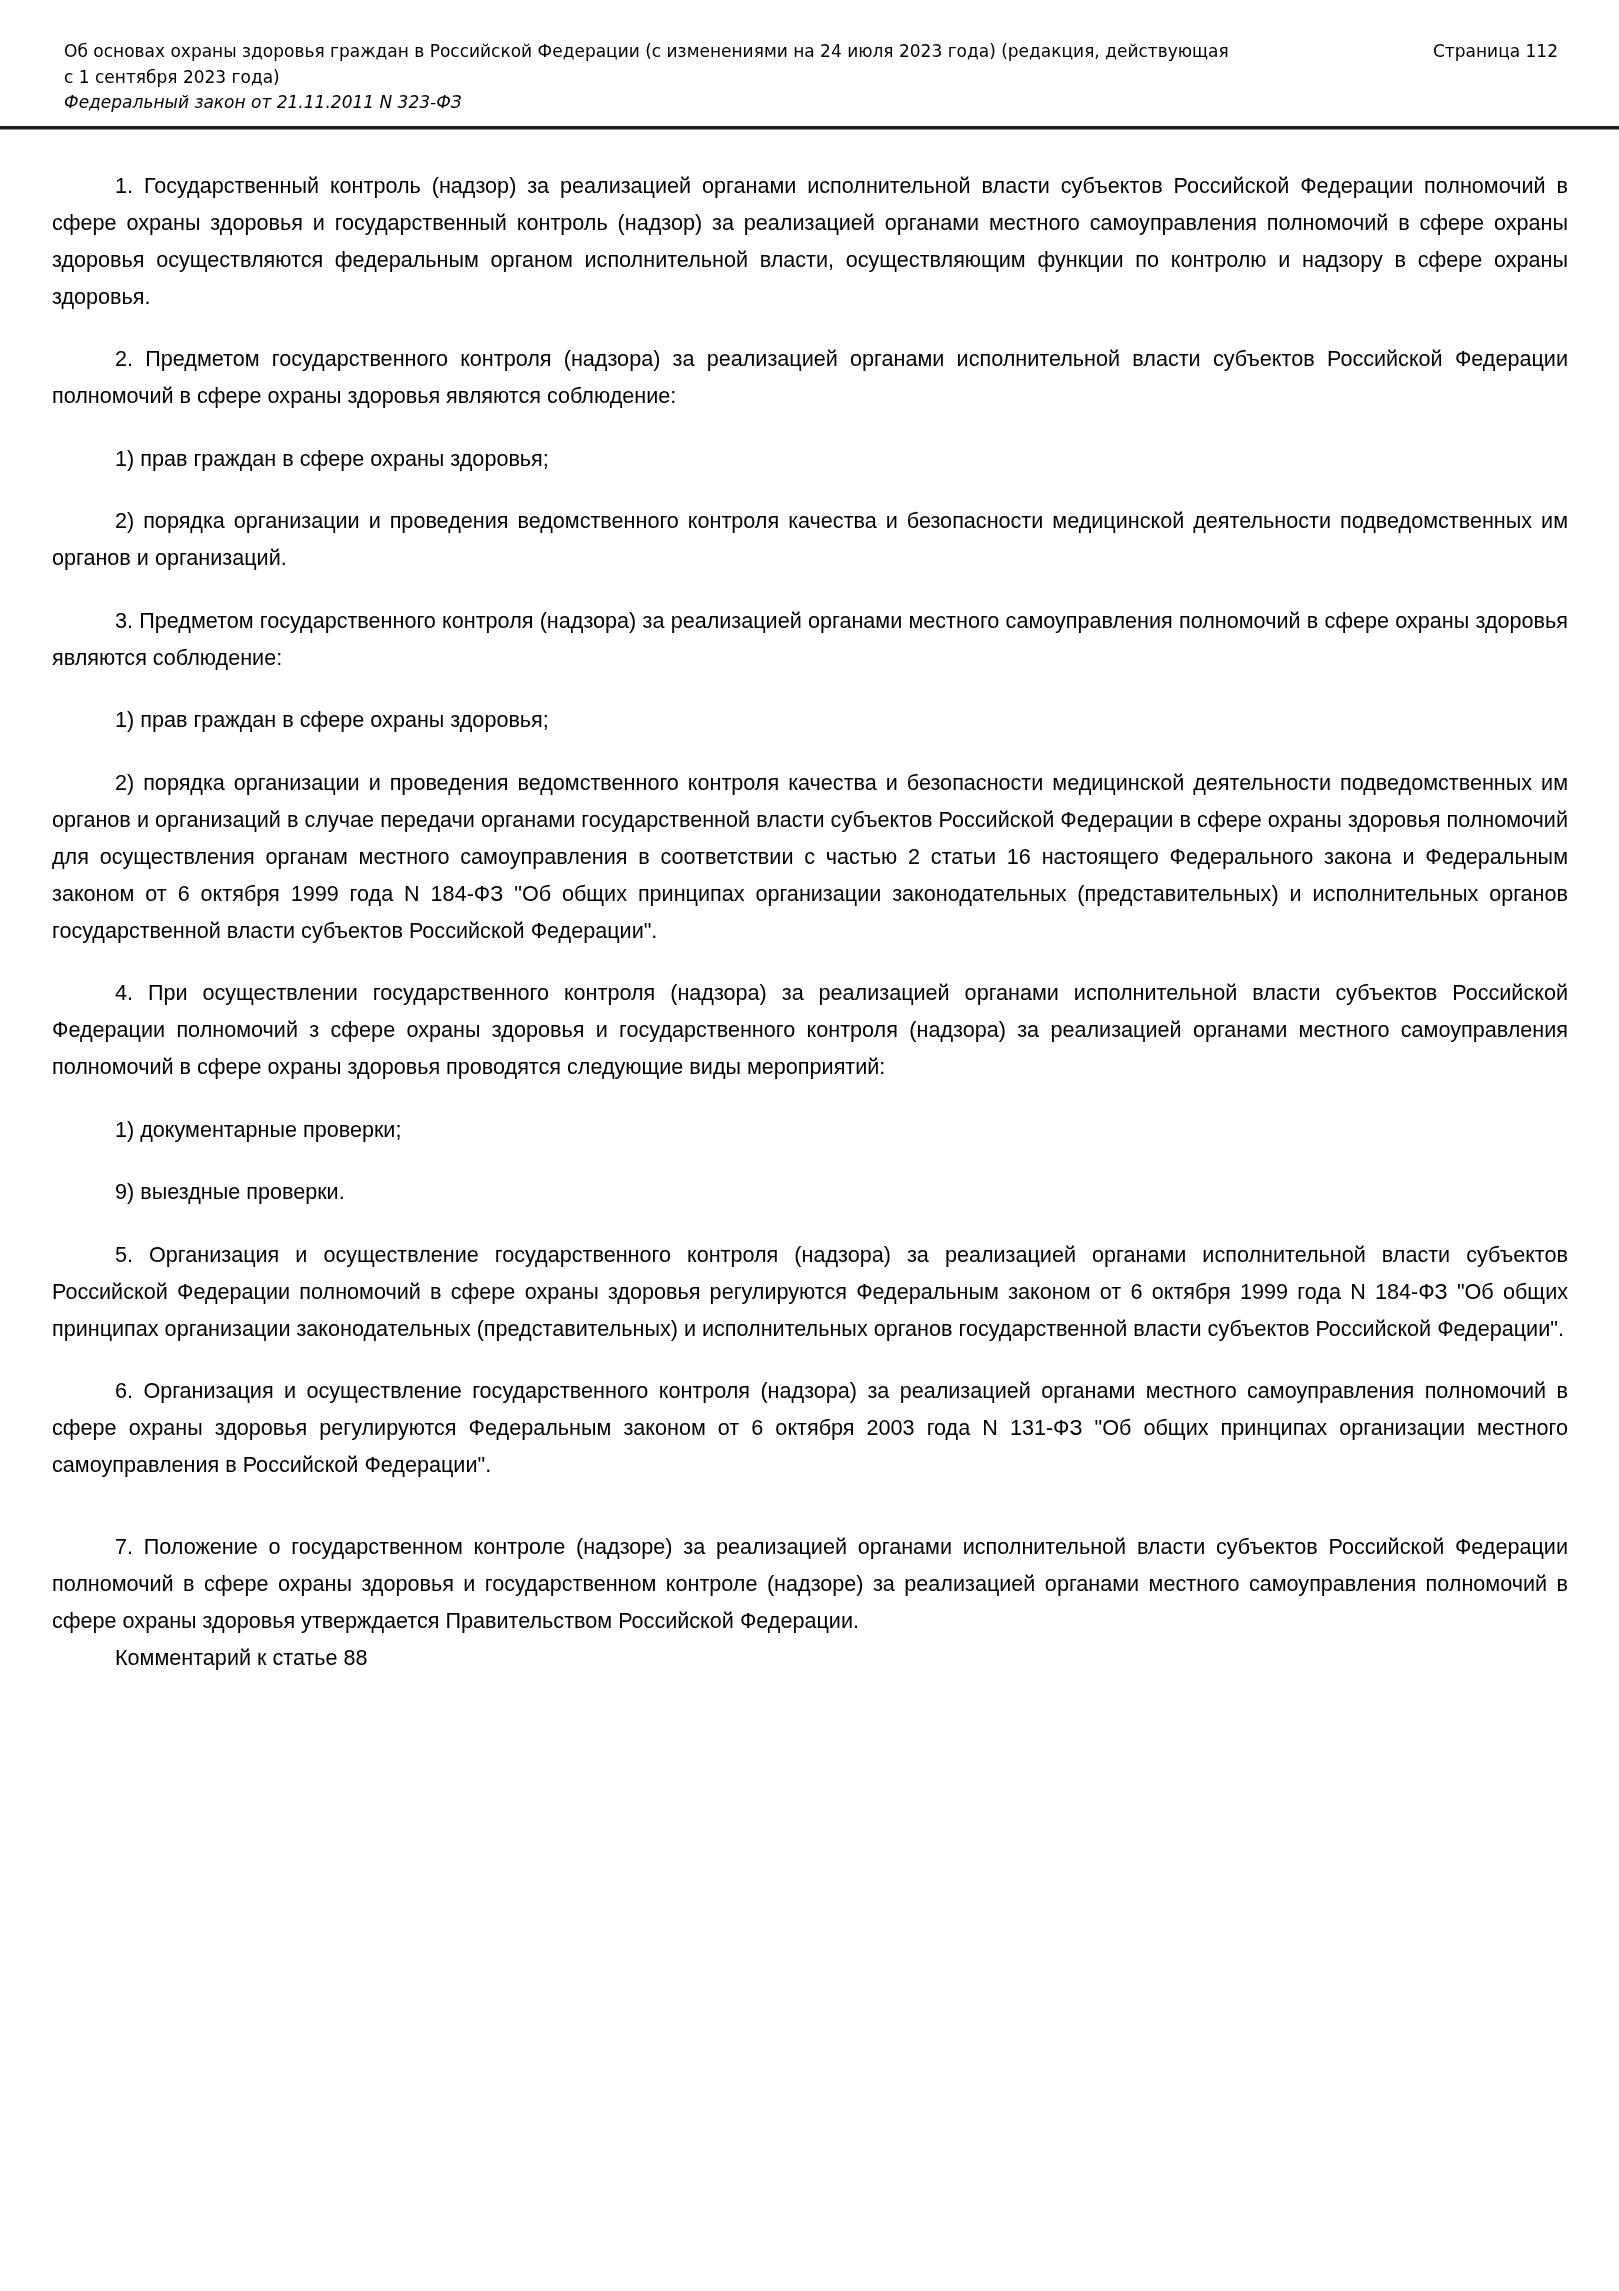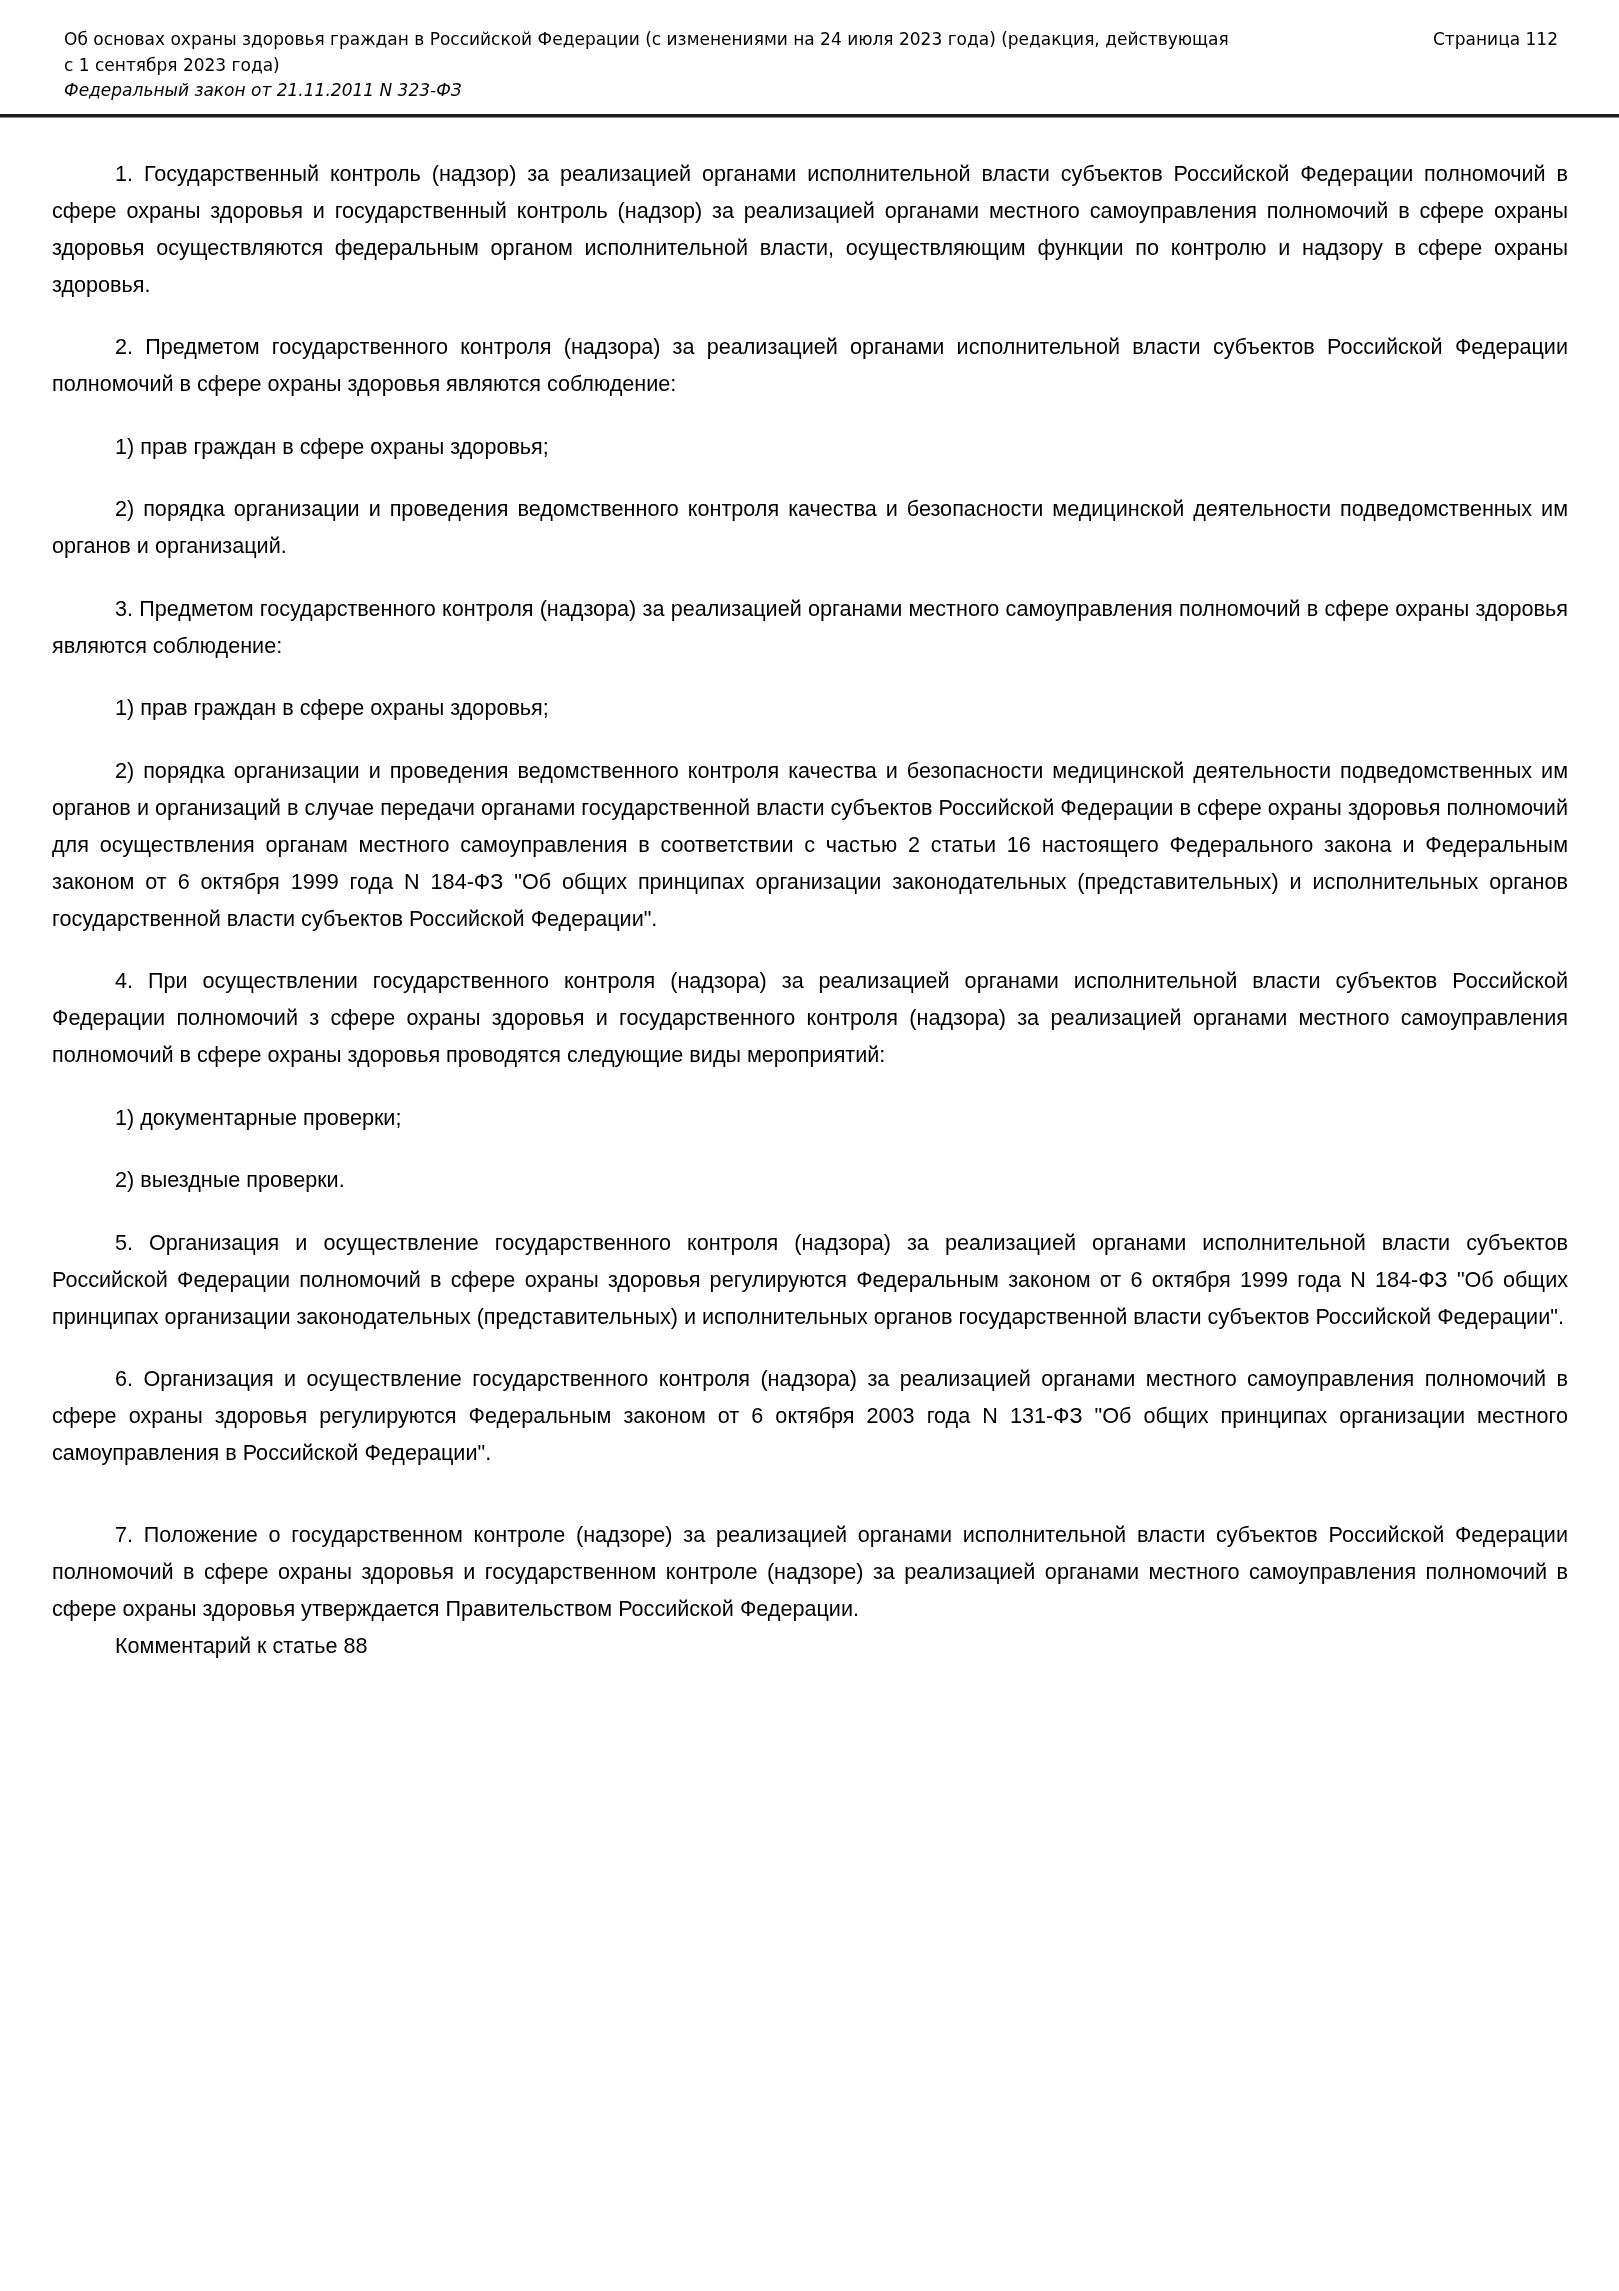--- a/index.html
+++ b/index.html
@@ -4,20 +4,21 @@
 <style>
   html, body { margin: 0; padding: 0; background: #ffffff; }
   .page {
     position: relative;
     width: 1619px;
     height: 1738px;
     box-sizing: border-box;
     background: #ffffff;
     color: #000000;
     overflow: hidden;
+    margin-top: 12px;
   }
   
   .doc-header {
     display: flex;
     justify-content: space-between;
     align-items: flex-start;
     padding: 27.4px 61px 9.8px 64px;
     font-family: "DejaVu Sans", sans-serif;
     font-size: 17px;
     line-height: 25.5px;
@@ -87,21 +88,21 @@
   <div class="content">
     <p>1. Государственный контроль (надзор) за реализацией органами исполнительной власти субъектов Российской Федерации полномочий в сфере охраны здоровья и государственный контроль (надзор) за реализацией органами местного самоуправления полномочий в сфере охраны здоровья осуществляются федеральным органом исполнительной власти, осуществляющим функции по контролю и надзору в сфере охраны здоровья.</p>
     <p>2. Предметом государственного контроля (надзора) за реализацией органами исполнительной власти субъектов Российской Федерации полномочий в сфере охраны здоровья являются соблюдение:</p>
     <p>1) прав граждан в сфере охраны здоровья;</p>
     <p>2) порядка организации и проведения ведомственного контроля качества и безопасности медицинской деятельности подведомственных им органов и организаций.</p>
     <p>3. Предметом государственного контроля (надзора) за реализацией органами местного самоуправления полномочий в сфере охраны здоровья являются соблюдение:</p>
     <p>1) прав граждан в сфере охраны здоровья;</p>
     <p>2) порядка организации и проведения ведомственного контроля качества и безопасности медицинской деятельности подведомственных им органов и организаций в случае передачи органами государственной власти субъектов Российской Федерации в сфере охраны здоровья полномочий для осуществления органам местного самоуправления в соответствии с частью 2 статьи 16 настоящего Федерального закона и Федеральным законом от 6 октября 1999 года N 184-ФЗ "Об общих принципах организации законодательных (представительных) и исполнительных органов государственной власти субъектов Российской Федерации".</p>
     <p>4. При осуществлении государственного контроля (надзора) за реализацией органами исполнительной власти субъектов Российской Федерации полномочий з сфере охраны здоровья и государственного контроля (надзора) за реализацией органами местного самоуправления полномочий в сфере охраны здоровья проводятся следующие виды мероприятий:</p>
     <p>1) документарные проверки;</p>
-    <p>2) выездные проверки.</p>
+    <p>9) выездные проверки.</p>
     <p>5. Организация и осуществление государственного контроля (надзора) за реализацией органами исполнительной власти субъектов Российской Федерации полномочий в сфере охраны здоровья регулируются Федеральным законом от 6 октября 1999 года N 184-ФЗ "Об общих принципах организации законодательных (представительных) и исполнительных органов государственной власти субъектов Российской Федерации".</p>
     <p>6. Организация и осуществление государственного контроля (надзора) за реализацией органами местного самоуправления полномочий в сфере охраны здоровья регулируются Федеральным законом от 6 октября 2003 года N 131-ФЗ "Об общих принципах организации местного самоуправления в Российской Федерации".</p>
     <p class="gap-before no-bottom">7. Положение о государственном контроле (надзоре) за реализацией органами исполнительной власти субъектов Российской Федерации полномочий в сфере охраны здоровья и государственном контроле (надзоре) за реализацией органами местного самоуправления полномочий в сфере охраны здоровья утверждается Правительством Российской Федерации.</p>
     <p class="comment">Комментарий к статье 88</p>
     <div class="article-heading">Статья 89. Ведомственный контроль качества и безопасности медицинской деятельности</div>
   </div>
 
   <div class="rule"></div>
 
 

